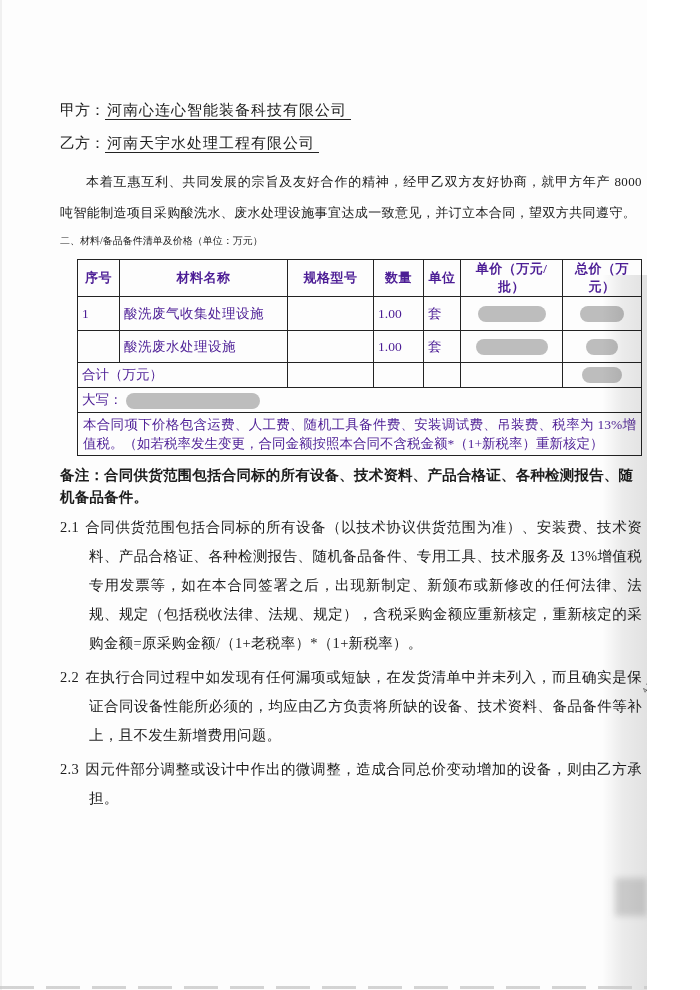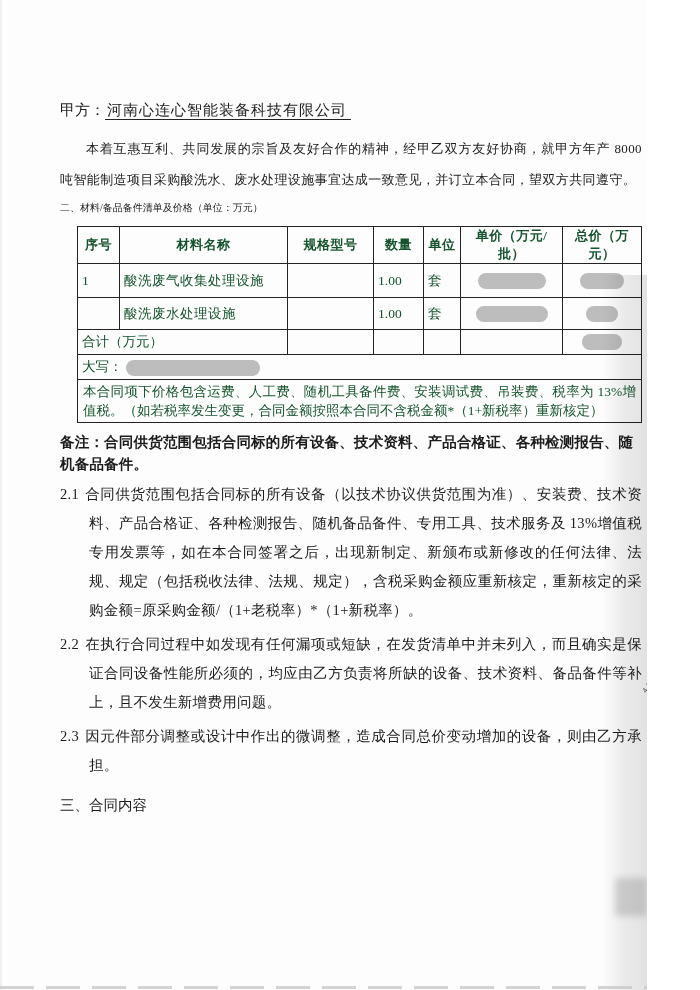--- a/index.html
+++ b/index.html
@@ -29,21 +29,21 @@
 
   .sec-head{font-size:15px; margin-top:15px; line-height:20px;}
   .intro-para{
     margin-top:7px; font-size:13px; line-height:31px;
     text-indent:2em; text-align:justify; letter-spacing:0.4px;
   }
   .sec2-head{font-size:10px; margin-top:2px; line-height:22px;}
 
   table.goods{
     margin:7px 0 0 17px; width:564px; border-collapse:collapse; table-layout:fixed;
-    font-size:13.5px; color:#14532d;
+    font-size:13.5px; color:#4c1d95;
   }
   table.goods th, table.goods td{
     border:1.5px solid #232323; padding:0 4px; overflow:hidden;
   }
   table.goods th{font-weight:700; height:26px; font-size:13px; letter-spacing:0.5px;}
   td.c{text-align:left;}
   tr.item-row-1 td{height:33px;}
   tr.item-row-2 td{height:31px;}
   tr.total-row td{height:24px;}
   tr.caps-row td{height:24px;}
@@ -89,20 +89,23 @@
 </style>
 </head>
 <body>
 
 <div class="page">
 
   <div class="content">
 
     <div class="party-line">
       <span>甲方：</span><span class="party-name">河南心连心智能装备科技有限公司</span>
+    </div>
+    <div class="party-line">
+      <span>乙方：</span><span class="party-name">河南天宇水处理工程有限公司</span>
     </div>
 
     <div class="intro-para">本着互惠互利、共同发展的宗旨及友好合作的精神，经甲乙双方友好协商，就甲方年产 8000 吨智能制造项目采购酸洗水、废水处理设施事宜达成一致意见，并订立本合同，望双方共同遵守。</div>
 
     <div class="sec2-head">二、材料/备品备件清单及价格（单位：万元）</div>
 
     <table class="goods">
       <colgroup>
         <col style="width:42px">
           <col style="width:168px">
@@ -162,21 +165,20 @@
     <div class="clause">
       <span class="cno">2.1</span><span>合同供货范围包括合同标的所有设备（以技术协议供货范围为准）、安装费、技术资料、产品合格证、各种检测报告、随机备品备件、专用工具、技术服务及 13%增值税专用发票等，如在本合同签署之后，出现新制定、新颁布或新修改的任何法律、法规、规定（包括税收法律、法规、规定），含税采购金额应重新核定，重新核定的采购金额=原采购金额/（1+老税率）*（1+新税率）。</span>
     </div>
     <div class="clause">
       <span class="cno">2.2</span><span>在执行合同过程中如发现有任何漏项或短缺，在发货清单中并未列入，而且确实是保证合同设备性能所必须的，均应由乙方负责将所缺的设备、技术资料、备品备件等补上，且不发生新增费用问题。</span>
     </div>
     <div class="clause">
       <span class="cno">2.3</span><span>因元件部分调整或设计中作出的微调整，造成合同总价变动增加的设备，则由乙方承担。</span>
     </div>
 
-    <div class="sec3-head">三、合同内容</div>
 
     <div class="clause3">
       
     </div>
 
   </div>
 
   <div class="scan-shadow"></div>
   <div class="corner-noise"></div>
   <div class="left-edge"></div>

